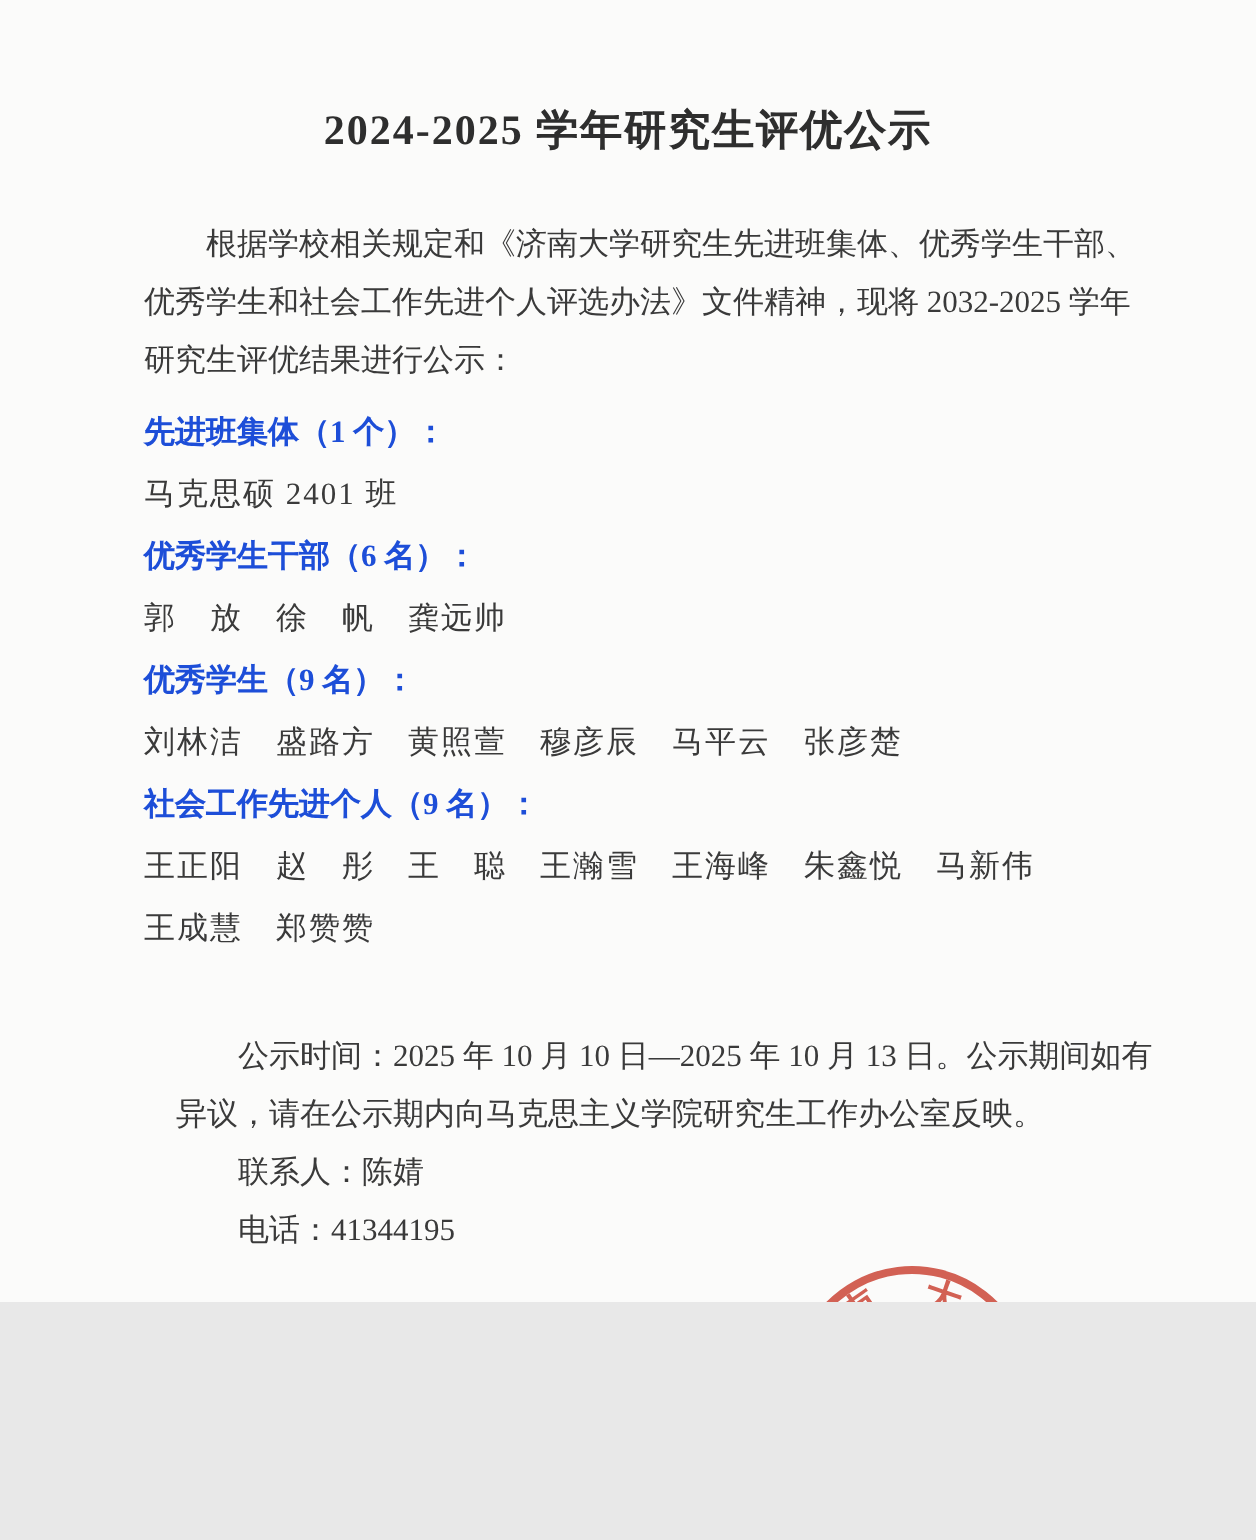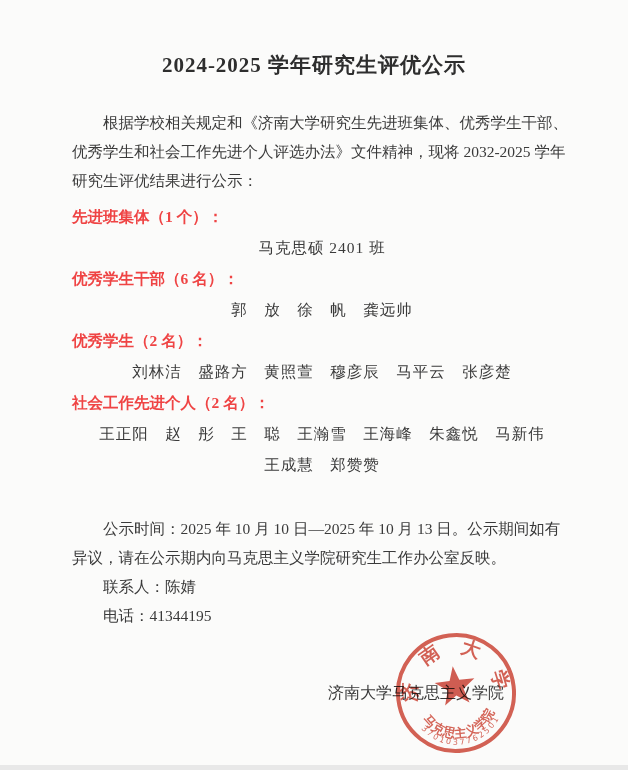--- a/index.html
+++ b/index.html
@@ -2,21 +2,21 @@
 <html><head>
 <meta charset="utf-8">
 <style>
   html, body {
     margin: 0; padding: 0;
     background: #e8e8e8;
     font-family: "Liberation Serif", "DejaVu Serif", serif;
   }
   .page {
     position: relative;
-    width: 628px; height: 765px;
+    width: 628px; height: 651px;
     margin: 0 auto;
     background: #fbfbfa;
     color: #3a3a3a;
     overflow: hidden;
   }
   .title {
     position: absolute;
     top: 50px; left: 0;
     width: 628px;
     margin: 0;
@@ -36,29 +36,29 @@
   }
   .sections {
     position: absolute;
     top: 201px; left: 72px;
     width: 500px;
     font-size: 15.5px;
     line-height: 31px;
   }
   .notice {
     position: absolute;
-    top: 514px; left: 72px;
+    top: 514px; left: 88px;
     width: 500px;
     font-size: 15.5px;
     line-height: 29px;
   }
   .line { white-space: nowrap; }
   .indent { padding-left: 31px; }
-  .head { font-weight: bold; color: #ef4444; }
-  .names { letter-spacing: 1px; text-align: center; }
+  .head { font-weight: bold; color: #1d4ed8; }
+  .names { letter-spacing: 1px; }
   .signature {
     position: absolute;
     top: 678px; left: 328px;
     width: 256px;
     text-align: left;
     font-size: 16px;
     line-height: 30px;
     color: #3a3a3a;
     z-index: 1;
   }
@@ -99,23 +99,23 @@
     <div class="line indent">根据学校相关规定和《济南大学研究生先进班集体、优秀学生干部、</div>
     <div class="line">优秀学生和社会工作先进个人评选办法》文件精神，现将 2032-2025 学年</div>
     <div class="line">研究生评优结果进行公示：</div>
   </div>
 
   <div class="sections">
     <div class="line head">先进班集体（1 个）：</div>
     <div class="line names">马克思硕 2401 班</div>
     <div class="line head">优秀学生干部（6 名）：</div>
     <div class="line names">郭　放　徐　帆　龚远帅</div>
-    <div class="line head">优秀学生（2 名）：</div>
+    <div class="line head">优秀学生（9 名）：</div>
     <div class="line names">刘林洁　盛路方　黄照萱　穆彦辰　马平云　张彦楚</div>
-    <div class="line head">社会工作先进个人（2 名）：</div>
+    <div class="line head">社会工作先进个人（9 名）：</div>
     <div class="line names">王正阳　赵　彤　王　聪　王瀚雪　王海峰　朱鑫悦　马新伟</div>
     <div class="line names">王成慧　郑赞赞</div>
   </div>
 
   <div class="notice">
     <div class="line indent">公示时间：2025 年 10 月 10 日—2025 年 10 月 13 日。公示期间如有</div>
     <div class="line">异议，请在公示期内向马克思主义学院研究生工作办公室反映。</div>
     <div class="line indent">联系人：陈婧</div>
     <div class="line indent">电话：41344195</div>
   </div>

